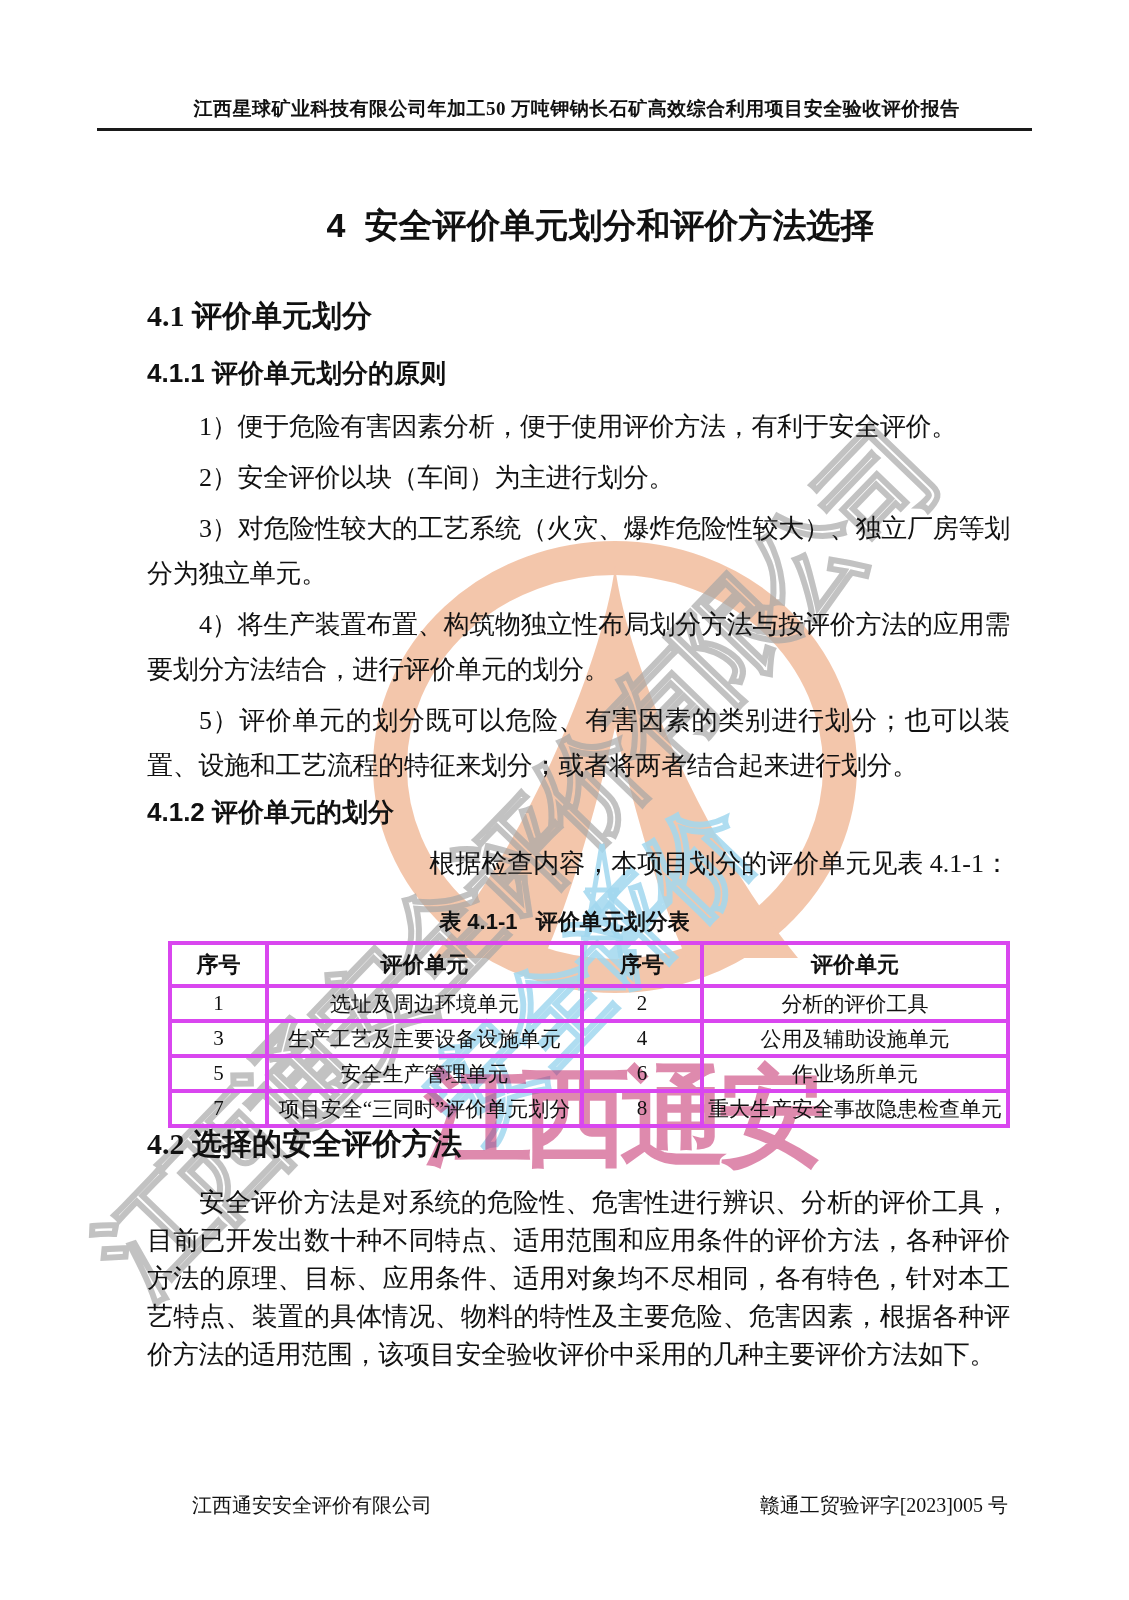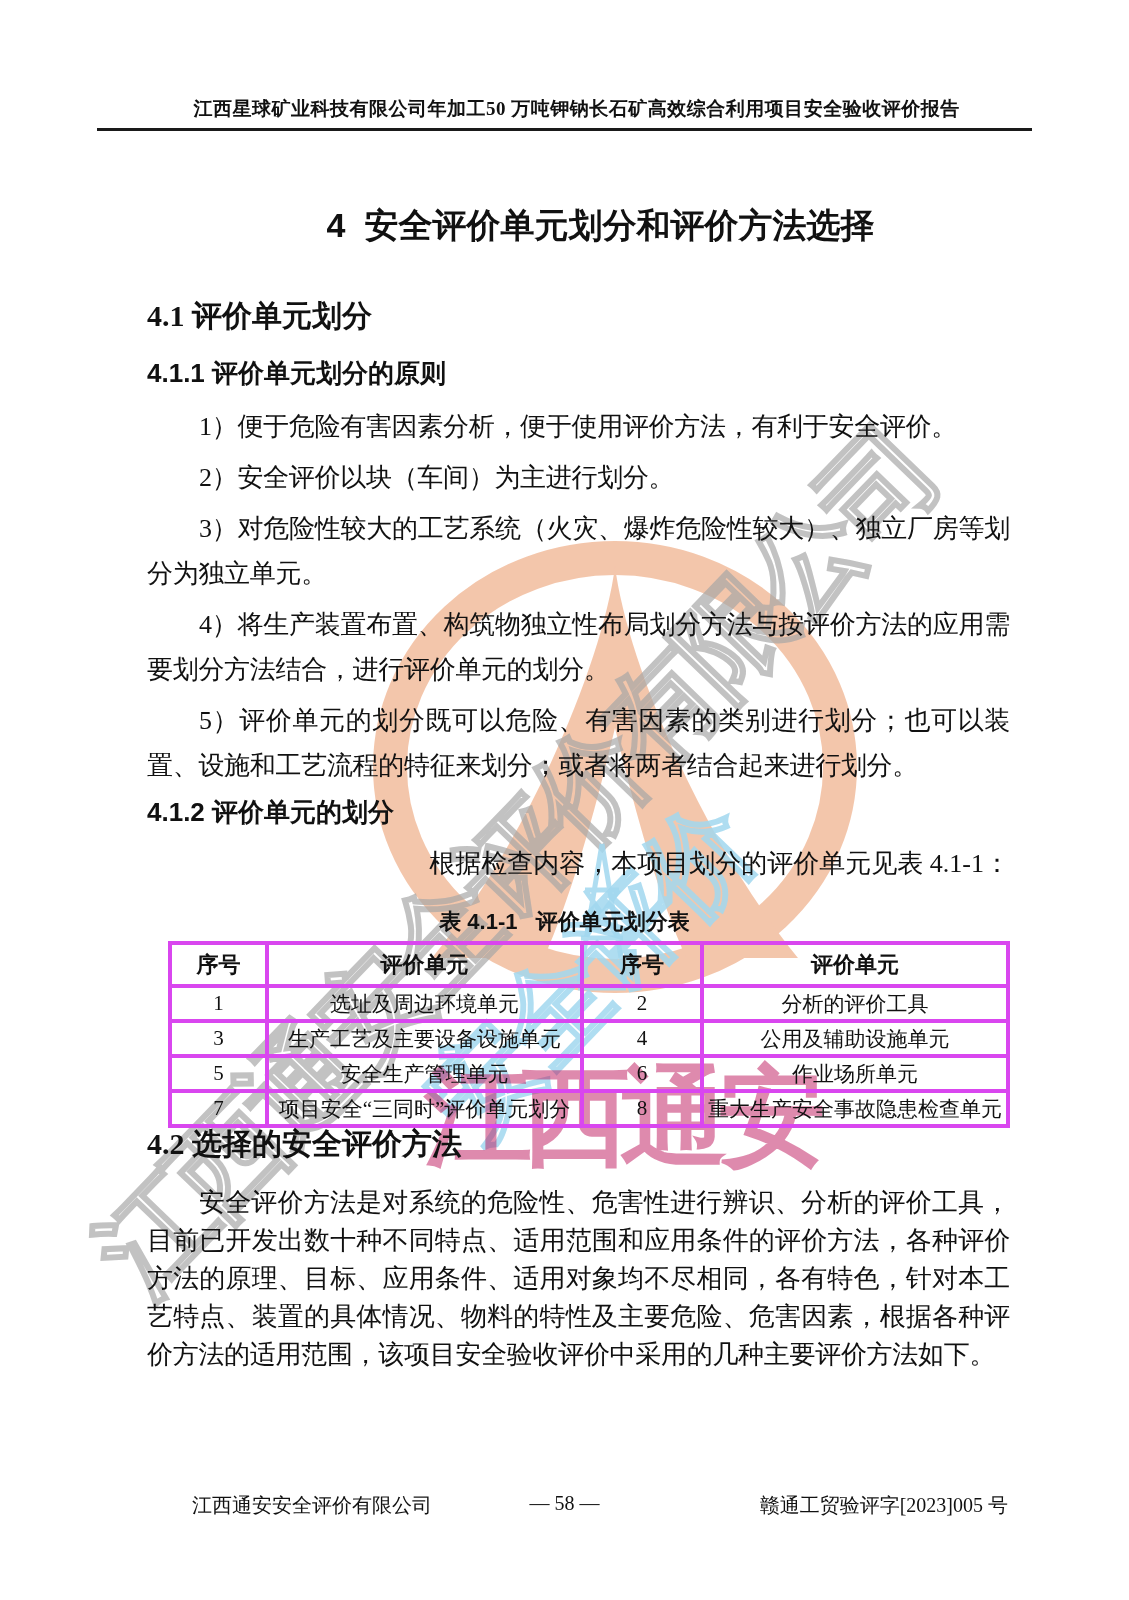--- a/index.html
+++ b/index.html
@@ -164,16 +164,15 @@
         <td>重大生产安全事故隐患检查单元</td>
       </tr>
     </tbody>
   </table>
 
   <div class="ct h-serif h42">4.2 选择的安全评价方法</div>
 
   <div class="ct para42">安全评价方法是对系统的危险性、危害性进行辨识、分析的评价工具，目前已开发出数十种不同特点、适用范围和应用条件的评价方法，各种评价方法的原理、目标、应用条件、适用对象均不尽相同，各有特色，针对本工艺特点、装置的具体情况、物料的特性及主要危险、危害因素，根据各种评价方法的适用范围，该项目安全验收评价中采用的几种主要评价方法如下。</div>
 
   <div class="ct footer-company">江西通安安全评价有限公司</div>
-  <div class="ct footer-page">— 58 —</div>
   <div class="ct footer-doc">赣通工贸验评字[2023]005 号</div>
 
 </div>
 
 </body></html>

